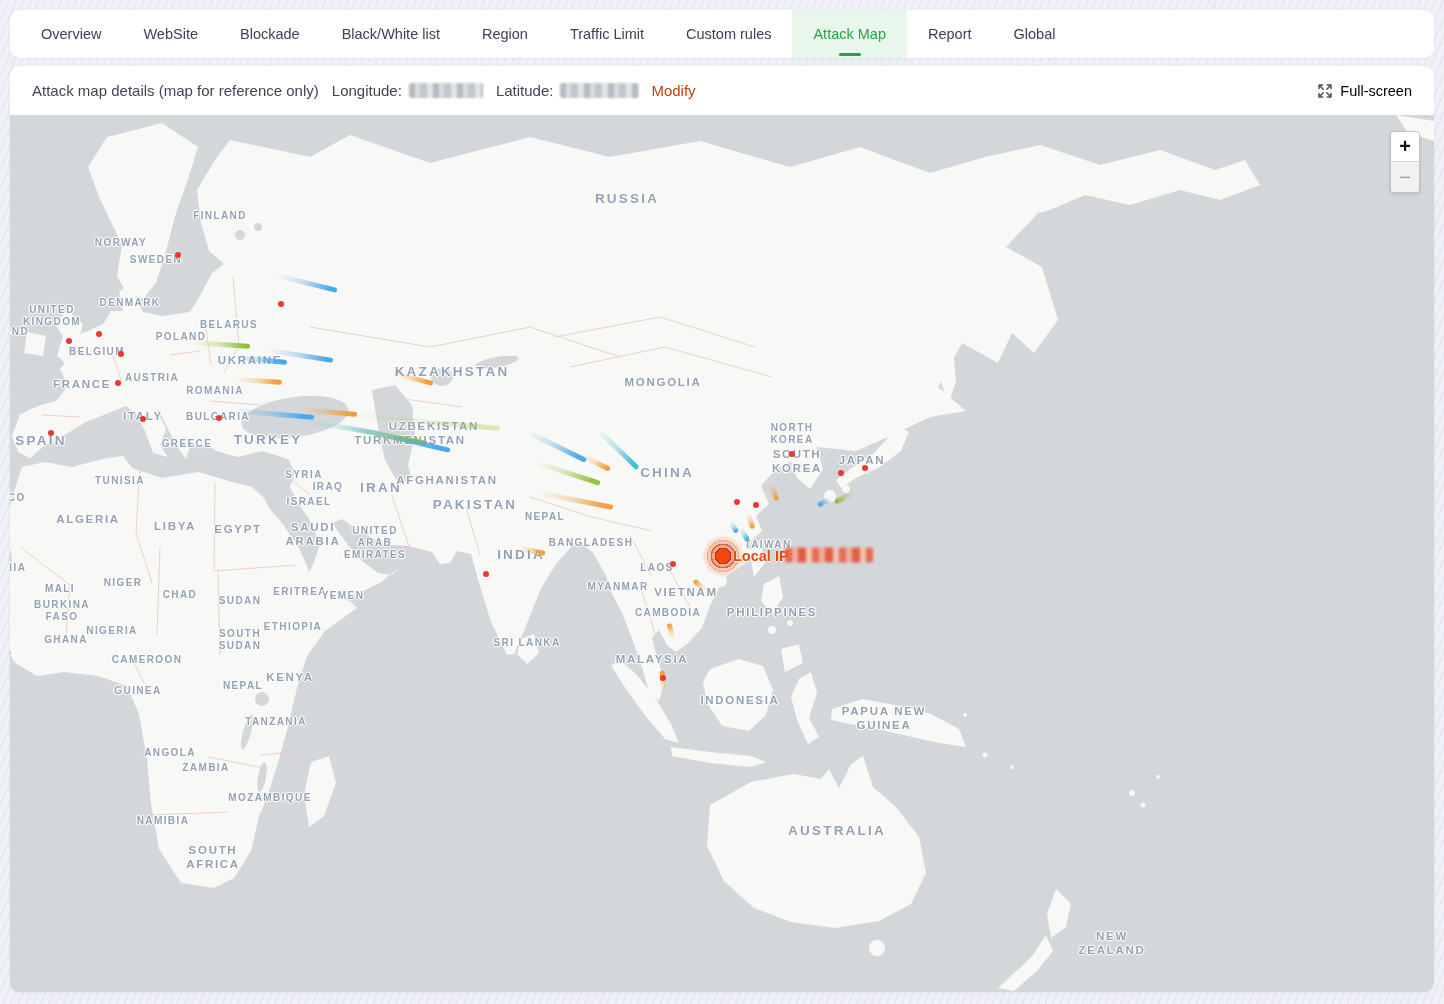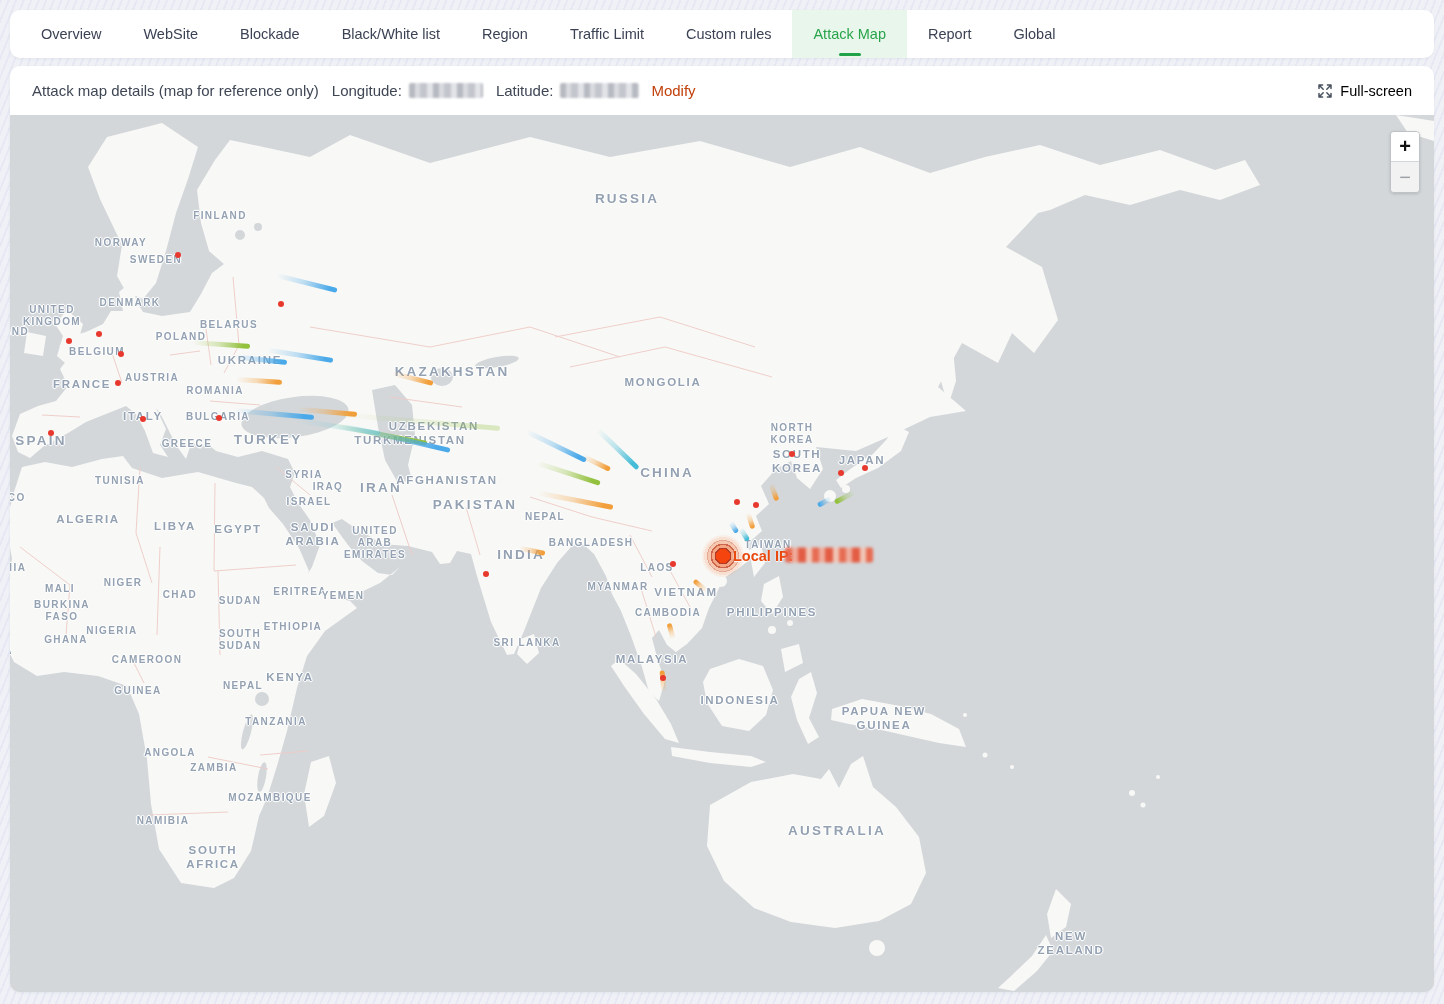--- a/index.html
+++ b/index.html
@@ -267,40 +267,40 @@
           <div class="clabel sm" style="left: -22px; top: 536px;">LIBERIA</div>
           <div class="clabel sm" style="left: 283px; top: 512px;">ETHIOPIA</div>
           <div class="clabel sm" style="left: 230px; top: 525px;">SOUTH
 SUDAN</div>
           <div class="clabel sm" style="left: 137px; top: 545px;">CAMEROON</div>
           <div class="clabel md" style="left: 280px; top: 563px;">KENYA</div>
           <div class="clabel sm" style="left: 128px; top: 576px;">GUINEA</div>
           <div class="clabel sm" style="left: 233px; top: 571px;">NEPAL</div>
           <div class="clabel sm" style="left: 266px; top: 607px;">TANZANIA</div>
           <div class="clabel sm" style="left: 160px; top: 638px;">ANGOLA</div>
-          <div class="clabel sm" style="left: 204px; top: 653px;">ZAMBIA</div>
+          <div class="clabel sm" style="left: 196px; top: 653px;">ZAMBIA</div>
           <div class="clabel sm" style="left: 260px; top: 683px;">MOZAMBIQUE</div>
           <div class="clabel sm" style="left: 153px; top: 706px;">NAMIBIA</div>
           <div class="clabel md" style="left: 203px; top: 743px;">SOUTH
 AFRICA</div>
           <div class="clabel lg" style="left: 511px; top: 440px;">INDIA</div>
           <div class="clabel sm" style="left: 581px; top: 428px;">BANGLADESH</div>
           <div class="clabel sm" style="left: 517px; top: 528px;">SRI LANKA</div>
           <div class="clabel sm" style="left: 608px; top: 472px;">MYANMAR</div>
           <div class="clabel sm" style="left: 647px; top: 453px;">LAOS</div>
           <div class="clabel md" style="left: 676px; top: 478px;">VIETNAM</div>
           <div class="clabel sm" style="left: 658px; top: 498px;">CAMBODIA</div>
           <div class="clabel sm" style="left: 758px; top: 430px;">TAIWAN</div>
           <div class="clabel md" style="left: 762px; top: 498px;">PHILIPPINES</div>
           <div class="clabel md" style="left: 642px; top: 545px;">MALAYSIA</div>
           <div class="clabel md" style="left: 730px; top: 586px;">INDONESIA</div>
           <div class="clabel md" style="left: 874px; top: 604px;">PAPUA NEW
 GUINEA</div>
           <div class="clabel lg" style="left: 827px; top: 716px;">AUSTRALIA</div>
-          <div class="clabel md" style="left: 1061px; top: 829px;">NEW
+          <div class="clabel md" style="left: 1102px; top: 829px;">NEW
 ZEALAND</div>
         </div>
       <div id="streaks">
           <div class="streak" style="width: 62px; left: 265px; top: 172.5px; opacity: 1; transform: rotate(14deg); background: linear-gradient(90deg, rgba(74, 169, 233, 0) 0%, rgba(74, 169, 233, 0.333) 45%, rgb(74, 169, 233) 88%, rgb(74, 169, 233) 100%);"></div>
           <div class="streak" style="width: 58px; left: 182px; top: 228.5px; opacity: 1; transform: rotate(4deg); background: linear-gradient(90deg, rgba(147, 193, 62, 0) 0%, rgba(147, 193, 62, 0.333) 45%, rgb(147, 193, 62) 88%, rgb(147, 193, 62) 100%);"></div>
           <div class="streak" style="width: 52px; left: 225px; top: 244.5px; opacity: 1; transform: rotate(6deg); background: linear-gradient(90deg, rgba(74, 169, 233, 0) 0%, rgba(74, 169, 233, 0.333) 45%, rgb(74, 169, 233) 88%, rgb(74, 169, 233) 100%);"></div>
           <div class="streak" style="width: 66px; left: 257px; top: 242.5px; opacity: 1; transform: rotate(9deg); background: linear-gradient(90deg, rgba(74, 169, 233, 0) 0%, rgba(74, 169, 233, 0.333) 45%, rgb(74, 169, 233) 88%, rgb(74, 169, 233) 100%);"></div>
           <div class="streak" style="width: 46px; left: 226px; top: 264.5px; opacity: 1; transform: rotate(4deg); background: linear-gradient(90deg, rgba(242, 159, 59, 0) 0%, rgba(242, 159, 59, 0.333) 45%, rgb(242, 159, 59) 88%, rgb(242, 159, 59) 100%);"></div>
           <div class="streak" style="width: 80px; left: 224px; top: 299.5px; opacity: 1; transform: rotate(5deg); background: linear-gradient(90deg, rgba(74, 169, 233, 0) 0%, rgba(74, 169, 233, 0.333) 45%, rgb(74, 169, 233) 88%, rgb(74, 169, 233) 100%);"></div>
           <div class="streak" style="width: 60px; left: 287px; top: 296.5px; opacity: 1; transform: rotate(5deg); background: linear-gradient(90deg, rgba(242, 159, 59, 0) 0%, rgba(242, 159, 59, 0.333) 45%, rgb(242, 159, 59) 88%, rgb(242, 159, 59) 100%);"></div>

